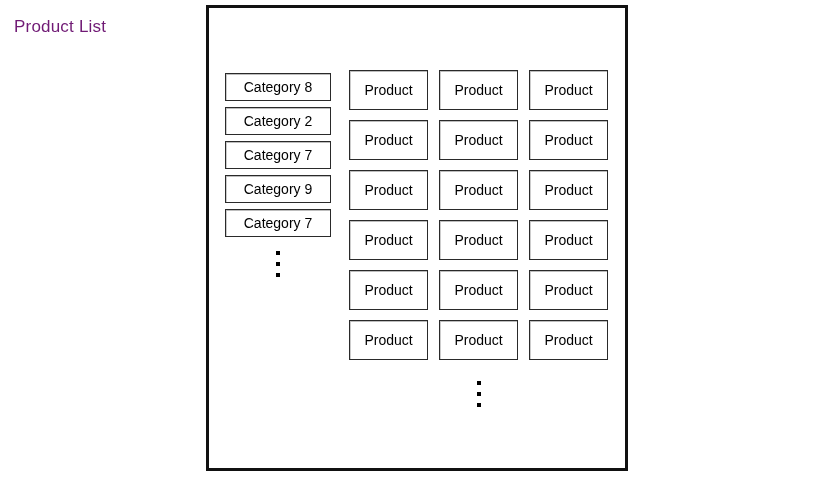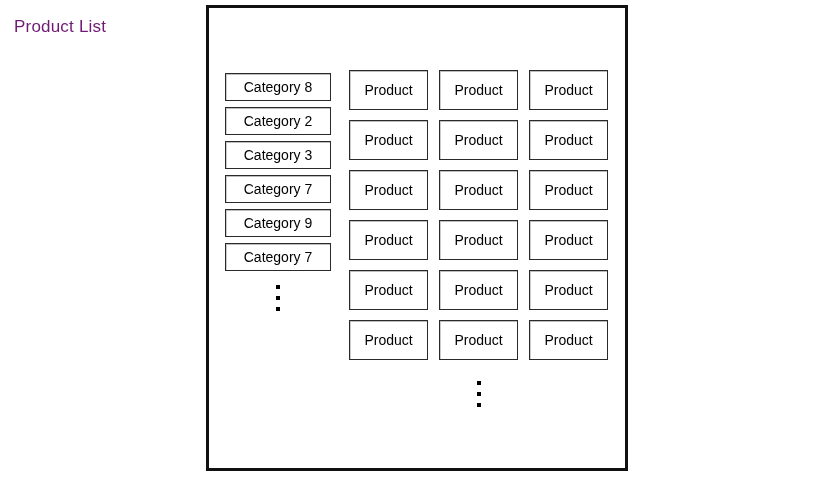--- a/index.html
+++ b/index.html
@@ -120,23 +120,20 @@
 <div id="screen-frame">
 
   <div id="category-list">
     <div class="category-item">
       <span>Category 8</span>
     </div>
     <div class="category-item">
       <span>Category 2</span>
     </div>
     <div class="category-item">
-      <span>Category 3</span>
-    </div>
-    <div class="category-item">
       <span>Category 7</span>
     </div>
     <div class="category-item">
       <span>Category 9</span>
     </div>
     <div class="category-item">
       <span>Category 7</span>
     </div>
     <div class="vdots">
       <span></span>

